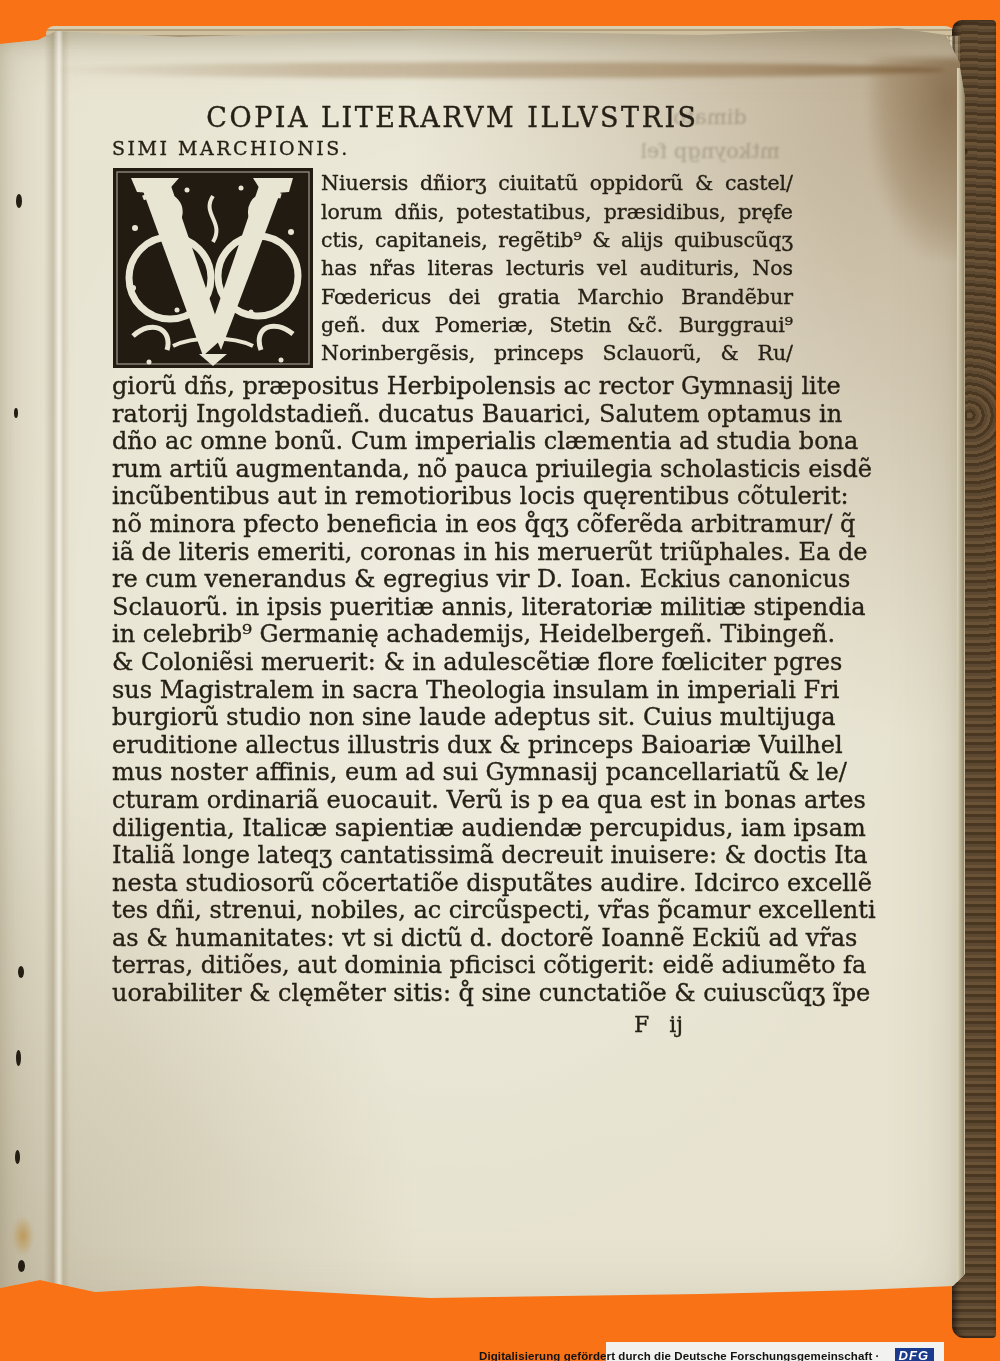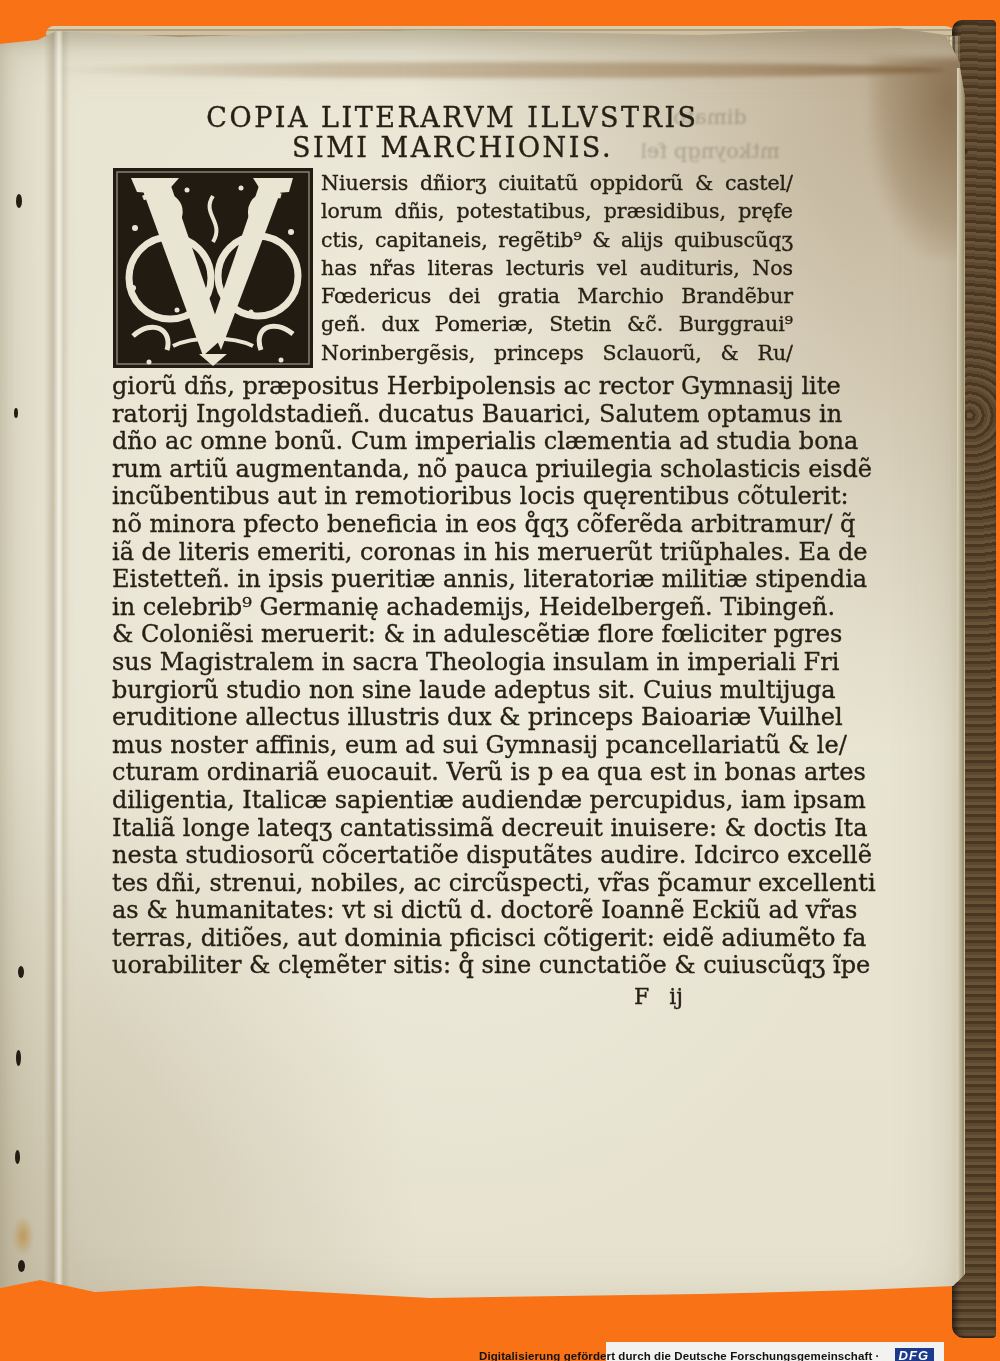--- a/index.html
+++ b/index.html
@@ -48,22 +48,22 @@
 
   
   .showthrough{position:absolute;left:560px;top:72px;width:300px;height:150px;
     transform:scaleX(-1);color:rgba(92,82,62,.34);filter:blur(1.3px);
     font-size:21px;line-height:34px;text-align:center;}
 
   
   .content{position:absolute;left:112px;top:74px;width:681px;color:#251f16;
     -webkit-text-stroke:.35px #2a2318;}
   .title{ text-align:center;font-size:27px;letter-spacing:2.5px;line-height:31px;white-space:nowrap;}
-  .title2{text-align:center;font-size:27px;letter-spacing:2.5px;line-height:30px;margin-bottom:5px;}
-  .droprow{display:flex;align-items:flex-start;}
+  .title2{text-align:left;font-size:19px;letter-spacing:2.5px;line-height:30px;margin-bottom:5px;}
+  .droprow{display:flex;align-items:center;}
   .initial-svg{width:202px;height:200px;flex:0 0 202px;margin-right:7px;}
   .droplines{flex:1;padding-top:1px;}
   .droplines .line{font-size:20.5px;line-height:28.3px;}
   .line{white-space:nowrap;text-align:justify;text-align-last:justify;}
   .fulllines{margin-top:5px;}
   .fulllines .line{font-size:24px;line-height:27.6px;}
   .signature{margin-top:3px;padding-left:522px;display:flex;gap:20px;
     font-size:22px;line-height:28px;}
 
   
@@ -149,21 +149,22 @@
       </div>
 
       <div class="fulllines">
         <div class="line">giorũ dñs, præpositus Herbipolensis ac rector Gymnasij lite</div>
         <div class="line">ratorij Ingoldstadieñ. ducatus Bauarici, Salutem optamus in</div>
         <div class="line">dño ac omne bonũ. Cum imperialis clæmentia ad studia bona</div>
         <div class="line">rum artiũ augmentanda, nõ pauca priuilegia scholasticis eisdẽ</div>
         <div class="line">incũbentibus aut in remotioribus locis quęrentibus cõtulerit:</div>
         <div class="line">nõ minora pfecto beneficia in eos q̊qʒ cõferẽda arbitramur/ q̃</div>
         <div class="line">iã de literis emeriti, coronas in his meruerũt triũphales. Ea de</div>
-        <div class="line">Eistetteñ. in ipsis pueritiæ annis, literatoriæ militiæ stipendia</div>
+        <div class="line">re cum venerandus &amp; egregius vir D. Ioan. Eckius canonicus</div>
+        <div class="line">Sclauorũ. in ipsis pueritiæ annis, literatoriæ militiæ stipendia</div>
         <div class="line">in celebrib⁹ Germanię achademijs, Heidelbergeñ. Tibingeñ.</div>
         <div class="line">&amp; Coloniẽsi meruerit: &amp; in adulescẽtiæ flore fœliciter pgres</div>
         <div class="line">sus Magistralem in sacra Theologia insulam in imperiali Fri</div>
         <div class="line">burgiorũ studio non sine laude adeptus sit. Cuius multijuga</div>
         <div class="line">eruditione allectus illustris dux &amp; princeps Baioariæ Vuilhel</div>
         <div class="line">mus noster affinis, eum ad sui Gymnasij pcancellariatũ &amp; le/</div>
         <div class="line">cturam ordinariã euocauit. Verũ is p ea qua est in bonas artes</div>
         <div class="line">diligentia, Italicæ sapientiæ audiendæ percupidus, iam ipsam</div>
         <div class="line">Italiã longe lateqʒ cantatissimã decreuit inuisere: &amp; doctis Ita</div>
         <div class="line">nesta studiosorũ cõcertatiõe disputãtes audire. Idcirco excellẽ</div>

